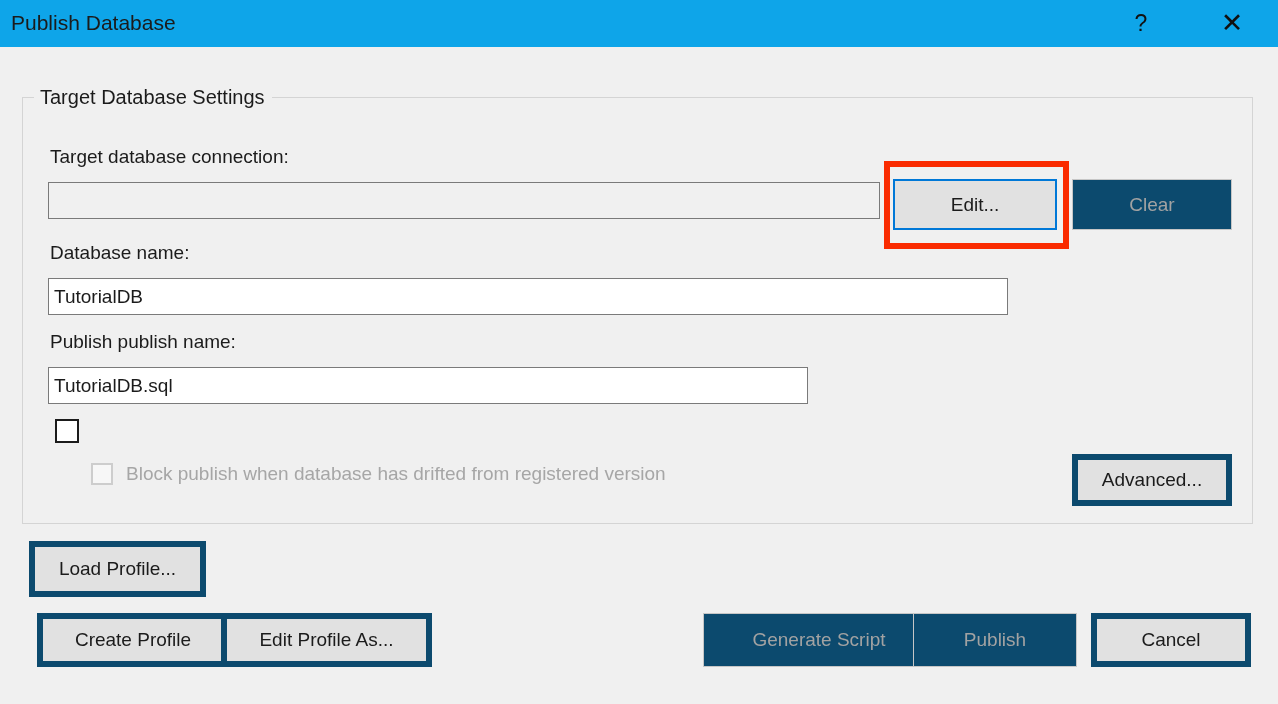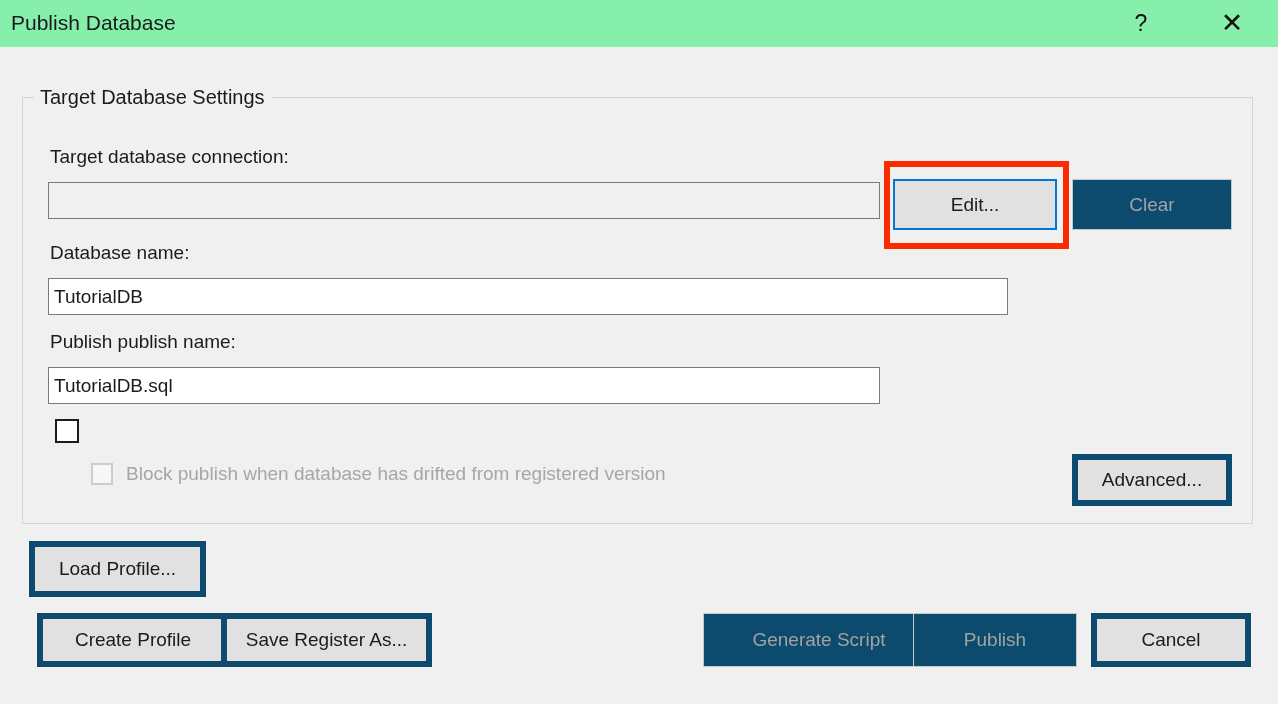--- a/index.html
+++ b/index.html
@@ -15,21 +15,21 @@
     overflow: hidden;
     position: relative;
   }
 
   
   .titlebar {
     position: absolute;
     left: 0; top: 0;
     width: 1278px;
     height: 47px;
-    background: #86efac;
+    background: #0ea5e9;
     box-sizing: border-box;
   }
   .titlebar-title {
     position: absolute;
     left: 11px;
     top: 9px;
     font-size: 21px;
     line-height: 28px;
     color: #1b1b1b;
     white-space: nowrap;
@@ -117,21 +117,21 @@
     left: 48px;
     top: 278px;
     width: 960px;
     height: 37px;
     background: #ffffff;
     border: 1px solid #7a7a7a;
   }
   .input-script {
     left: 48px;
     top: 367px;
-    width: 832px;
+    width: 760px;
     height: 37px;
     background: #ffffff;
     border: 1px solid #7a7a7a;
   }
 
   
   .btn {
     position: absolute;
     box-sizing: border-box;
     background: #e1e1e1;
@@ -247,18 +247,18 @@
 </div>
 <div class="checkrow checkrow-block">
   <span class="checkbox checkbox-disabled"></span>
   <span class="check-label disabled-text">Block publish when database has drifted from registered version</span>
 </div>
 
 <button class="btn btn-advanced">Advanced...</button>
 
 <button class="btn btn-load">Load Profile...</button>
 <button class="btn btn-create">Create Profile</button>
-<button class="btn btn-saveas">Save Register As...</button>
+<button class="btn btn-saveas">Edit Profile As...</button>
 <button class="btn btn-generate disabled" disabled="">Generate Script</button>
 <button class="btn btn-publish disabled" disabled="">Publish</button>
 <button class="btn btn-cancel">Cancel</button>
 
 <div class="annotation-box"></div>
 
 </body></html>

